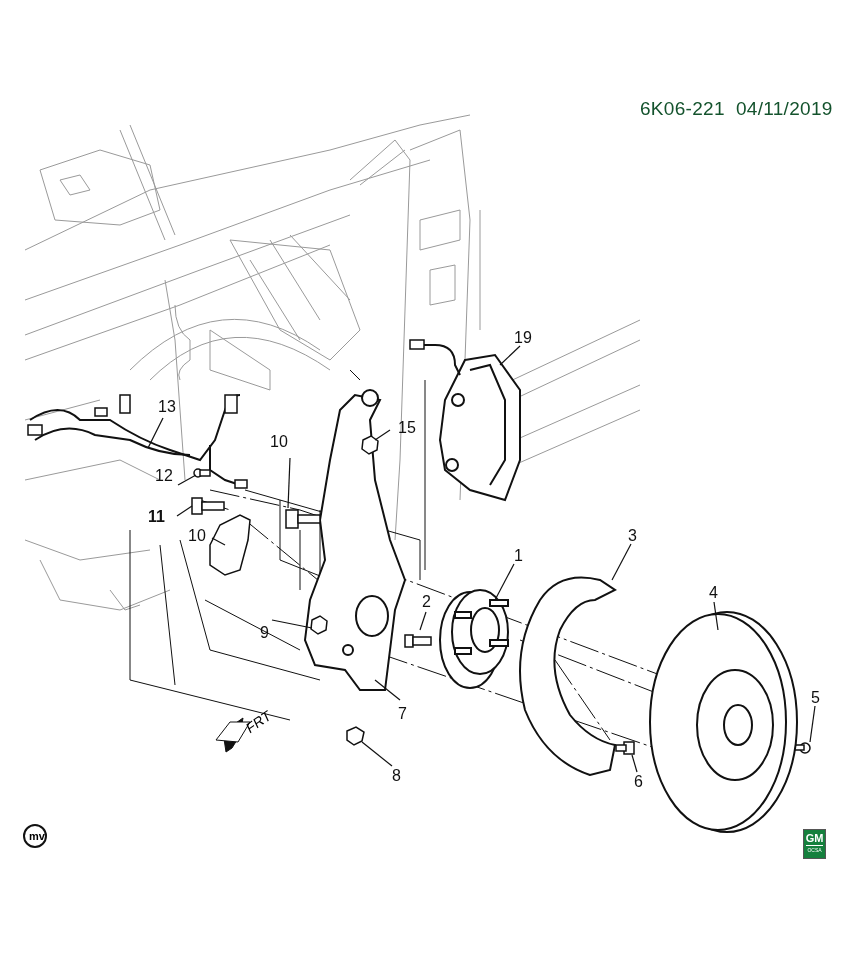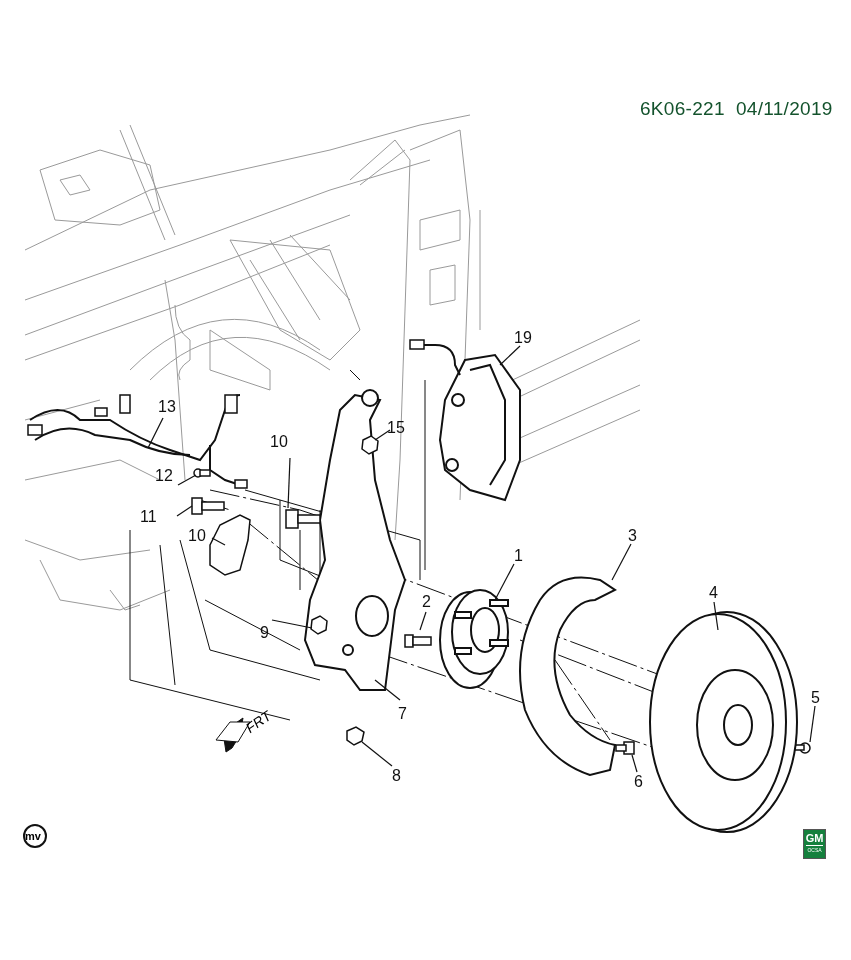--- a/index.html
+++ b/index.html
@@ -1,20 +1,20 @@
 <!DOCTYPE html>
 <html><head>
 <meta charset="utf-8">
 <style>
   html, body { margin:0; padding:0; background:#ffffff; }
   body { width:851px; height:960px; position:relative; overflow:hidden; font-family:"Liberation Sans", sans-serif; color:#000; }
   #page-title { position:absolute; left:640px; top:98px; font-size:19px; letter-spacing:0.3px; color:#14532d; white-space:pre; }
   svg#diagram { position:absolute; left:0; top:0; }
   .callout { position:absolute; font-size:16px; color:#111; line-height:16px; }
-  #mv-logo { position:absolute; left:23px; top:824px; width:20px; height:20px; border:2px solid #111; border-radius:50%; font-size:11px; font-weight:bold; text-align:left; line-height:20px; }
+  #mv-logo { position:absolute; left:23px; top:824px; width:20px; height:20px; border:2px solid #111; border-radius:50%; font-size:11px; font-weight:bold; text-align:right; line-height:20px; }
   #gm-logo { position:absolute; left:803px; top:829px; width:21px; height:28px; background:#15803d; border:1px solid #555; color:#fff; }
   #gm-logo .gm { display:block; font-size:11px; font-weight:bold; text-align:center; margin-top:2px; line-height:12px; }
   #gm-logo .bar { display:block; height:1px; background:#fff; margin:1px 2px; }
   #gm-logo .sub { display:block; font-size:5px; text-align:center; line-height:7px; }
   #frt-label { position:absolute; left:244px; top:722px; font-size:14px; transform:rotate(-35deg) skewX(-10deg); transform-origin:left top; }
 </style>
 </head>
 <body>
 
 <div id="page-title">6K06-221  04/11/2019</div>
@@ -185,25 +185,25 @@
 <div class="callout" style="left:514px;top:548px;">1</div>
 <div class="callout" style="left:422px;top:594px;">2</div>
 <div class="callout" style="left:628px;top:528px;">3</div>
 <div class="callout" style="left:709px;top:585px;">4</div>
 <div class="callout" style="left:811px;top:690px;">5</div>
 <div class="callout" style="left:634px;top:774px;">6</div>
 <div class="callout" style="left:398px;top:706px;">7</div>
 <div class="callout" style="left:392px;top:768px;">8</div>
 <div class="callout" style="left:260px;top:625px;">9</div>
 <div class="callout" style="left:188px;top:528px;">10</div>
-<div class="callout" style="left:140px;top:509px;">11</div>
+<div class="callout" style="left:148px;top:509px;font-weight:bold;">11</div>
 <div class="callout" style="left:155px;top:468px;">12</div>
 <div class="callout" style="left:158px;top:399px;">13</div>
 <div class="callout" style="left:270px;top:434px;">10</div>
-<div class="callout" style="left:387px;top:420px;">15</div>
+<div class="callout" style="left:398px;top:420px;">15</div>
 <div class="callout" style="left:514px;top:330px;">19</div>
 
 <div id="mv-logo">mv</div>
 <div id="gm-logo">
   <span class="gm">GM</span>
   <span class="bar"></span>
   <span class="sub">OCSA</span>
 </div>
 
 </body></html>

